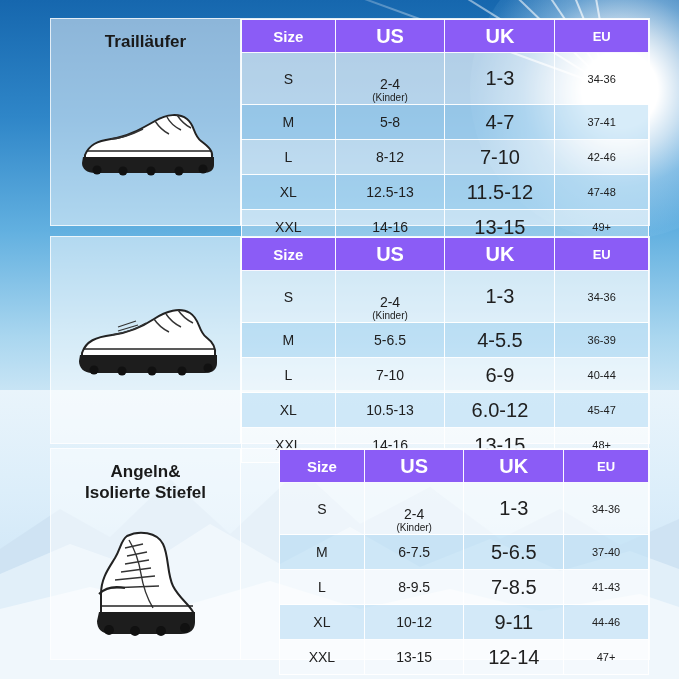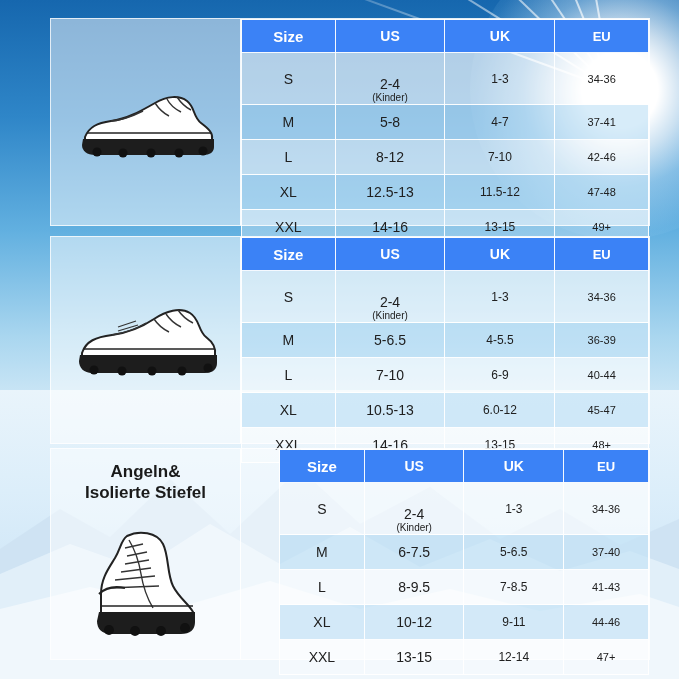--- a/index.html
+++ b/index.html
@@ -52,32 +52,32 @@
     padding:12px 6px 2px 6px;
   }
   .shoe{flex:1;display:flex;align-items:center;justify-content:center;width:100%;}
   table{border-collapse:collapse;width:100%;table-layout:fixed;}
   th,td{
     text-align:center;color:#202020;
     border:1px solid rgba(255,255,255,0.95);
     box-sizing:border-box;
   }
   thead th{
-    background:#3b82f6;color:#ffffff;font-weight:bold;
+    background:#8b5cf6;color:#ffffff;font-weight:bold;
     height:33px;
   }
   thead th.c-size{font-size:15px;}
-  thead th.c-us,thead th.c-uk{font-size:14px;}
+  thead th.c-us,thead th.c-uk{font-size:20px;}
   thead th.c-eu{font-size:13px;}
   tbody tr{height:35px;}
   tbody tr:nth-child(odd){background:rgba(255,255,255,0.30);}
   tbody tr:nth-child(even){background:rgba(150,205,240,0.38);}
   td.c-size{font-size:14px;}
   td.c-us{font-size:14px;}
-  td.c-uk{font-size:12px;}
+  td.c-uk{font-size:20px;}
   td.c-eu{font-size:11px;}
   td .sub{display:block;font-size:10px;line-height:1.1;}
   td .main{display:block;line-height:1.15;margin-top:22px;}
   .tbl-holder{flex:1;display:flex;flex-direction:column;}
   .tbl-holder table{height:100%;}
   col.size{width:23%;}
   col.us{width:27%;}
   col.uk{width:27%;}
   col.eu{width:23%;}
 </style>
@@ -98,20 +98,21 @@
     <path d="M0,190 L60,150 L110,178 L170,120 L230,175 L300,110 L360,165 L430,128 L500,180 L560,150 L620,186 L679,160 L679,320 L0,320 Z" fill="#cfe3f2" opacity="0.95"></path>
     <path d="M0,215 L70,185 L140,210 L210,165 L280,205 L350,168 L420,208 L490,180 L560,212 L630,192 L679,210 L679,320 L0,320 Z" fill="#e2eff9" opacity="0.95"></path>
     <path d="M0,250 L90,228 L180,248 L270,222 L360,250 L450,230 L540,252 L640,235 L679,248 L679,320 L0,320 Z" fill="#f0f7fc"></path>
   </svg>
 </div>
 
 <div class="wrap">
 
   <div class="panel" style="left:50px;top:18px;width:600px;height:208px;">
     <div class="leftcol">
+      <div class="cat-title">Trailläufer</div>
       <div class="shoe">
         <svg width="150" height="78" viewBox="0 0 150 78">
           <path d="M14,54 C18,44 26,40 40,38 C56,36 70,28 84,20 C96,13 108,12 116,18 C124,24 122,34 130,40 C138,46 142,50 141,56 L141,62 L14,62 Z" fill="#ffffff" stroke="#222" stroke-width="2"></path>
           <path d="M40,38 C52,37 62,33 72,28" fill="none" stroke="#333" stroke-width="1.4"></path>
           <path d="M84,20 C88,26 92,30 98,33" fill="none" stroke="#333" stroke-width="1.4"></path>
           <path d="M96,16 C99,22 104,26 110,29" fill="none" stroke="#333" stroke-width="1.4"></path>
           <path d="M106,14 C110,20 114,24 120,27" fill="none" stroke="#333" stroke-width="1.4"></path>
           <path d="M12,56 L143,56 L143,64 C143,69 139,72 132,72 L24,72 C16,72 11,68 11,62 Z" fill="#1d1d1d"></path>
           <circle cx="26" cy="69" r="4.5" fill="#111"></circle>
           <circle cx="52" cy="70" r="4.5" fill="#111"></circle>

